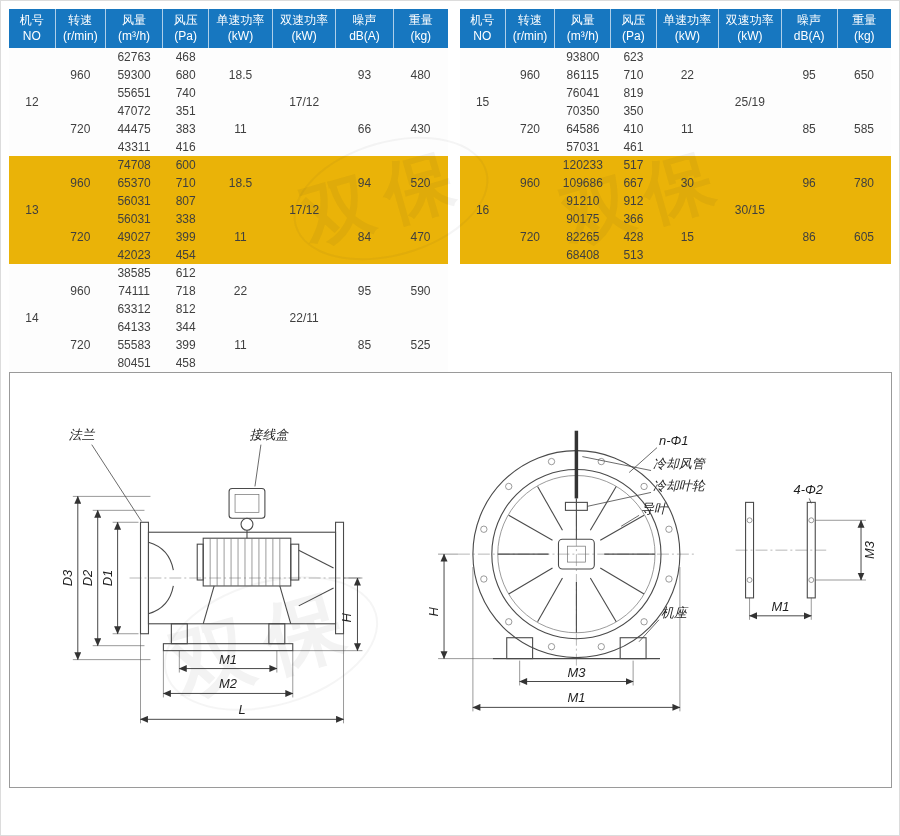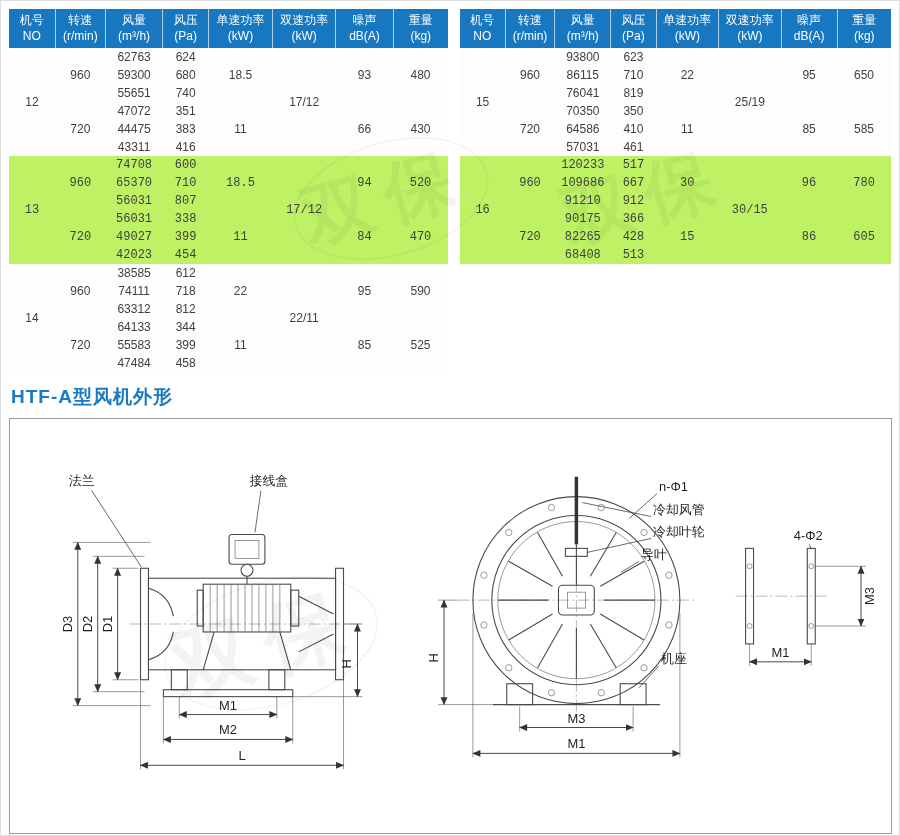--- a/index.html
+++ b/index.html
@@ -10,25 +10,25 @@
   table.spec-table { border-collapse:collapse; table-layout:fixed; font-size:12px; color:#3f3f3f; }
   #table-left  { width:440px; }
   #table-right { width:432px; }
   th { background:#1777c0; color:#fff; font-weight:normal; font-size:12px; white-space:pre-line;
        padding:4px 2px; line-height:1.3; border-left:1px solid rgba(255,255,255,.65); vertical-align:middle;margin-top:8px; }
   th:first-child { border-left:none; }
   th:nth-child(1){width:10.5%} th:nth-child(2){width:11.5%} th:nth-child(3){width:13%}
   th:nth-child(4){width:10.5%} th:nth-child(5){width:14.5%} th:nth-child(6){width:14.5%}
   th:nth-child(7){width:13%}  th:nth-child(8){width:12.5%}
   td { text-align:center; vertical-align:middle; height:18px; padding:0 2px; background:#fdfdfd; }
-  tr.shaded td { background:#bef264;font-family:Liberation Mono, monospace; }
+  tr.shaded td { background:#eab308; }
 
   .section-title { color:#1a7ac2; font-size:19px; font-weight:bold; margin:12px 0 8px 2px; letter-spacing:1px; }
 
-  .drawing-box { border:1px solid #9a9a9a; width:883px; height:416px; background:#fff; position:relative; }
+  .drawing-box { border:1px solid #9a9a9a; width:883px; height:416px; background:#fff; position:relative;font-style:italic; }
   svg text { font-family:"Liberation Sans", sans-serif; }
   .dim-text { font-size:13px; fill:#1f1f1f; }
   .cjk-label { font-size:13px; fill:#1f1f1f; }
   .outline { stroke:#4a4a4a; fill:none; stroke-width:1.1; }
   .thin    { stroke:#6f6f6f; fill:none; stroke-width:.7; }
   .dimline { stroke:#333; fill:none; stroke-width:.9; }
   .ext     { stroke:#555; stroke-width:.6; }
   .cl      { stroke:#999; stroke-width:.7; stroke-dasharray:12 3 2 3; }
   .leader  { stroke:#444; stroke-width:.8; fill:none; }
 
@@ -61,21 +61,21 @@
 dB(A)</th>
             <th>重量
 (kg)</th>
           </tr>
         </thead>
         <tbody>
           <tr>
             <td rowspan="6">12</td>
             <td rowspan="3">960</td>
             <td>62763</td>
-            <td>624</td>
+            <td>468</td>
             <td rowspan="3">18.5</td>
             <td rowspan="6">17/12</td>
             <td rowspan="3">93</td>
             <td rowspan="3">480</td>
           </tr>
           <tr>
             <td>59300</td>
             <td>680</td>
           </tr>
           <tr>
@@ -156,21 +156,21 @@
             <td>344</td>
             <td rowspan="3">11</td>
             <td rowspan="3">85</td>
             <td rowspan="3">525</td>
           </tr>
           <tr>
             <td>55583</td>
             <td>399</td>
           </tr>
           <tr>
-            <td>47484</td>
+            <td>80451</td>
             <td>458</td>
           </tr>
         </tbody>
       </table>
     <table class="spec-table" id="table-right">
         <thead>
           <tr>
             <th>机号NO</th>
             <th>转速
 (r/min)</th>
@@ -260,21 +260,20 @@
         </tbody>
       </table>
   </div>
 
   <div class="watermark" style="left:300px; top:150px; font-size:70px;">双保</div>
   <div class="watermark" style="left:560px; top:150px; font-size:70px;">双保</div>
   <div class="watermark" style="left:170px; top:590px; font-size:80px;">双保</div>
   <div class="wm-ellipse" style="left:290px; top:140px; width:200px; height:115px;"></div>
   <div class="wm-ellipse" style="left:160px; top:580px; width:220px; height:125px;"></div>
 
-  <h2 class="section-title">HTF-A型风机外形</h2>
 
   <div class="drawing-box">
     <svg viewBox="0 0 883 416" width="883" height="414">
       <defs>
         <marker id="ae" markerWidth="9" markerHeight="8" refX="7.5" refY="3.5" orient="auto" markerUnits="userSpaceOnUse">
           <path d="M0,0 L8,3.5 L0,7 Z" fill="#333"></path>
         </marker>
         <marker id="as" markerWidth="9" markerHeight="8" refX="0.5" refY="3.5" orient="auto" markerUnits="userSpaceOnUse">
           <path d="M8,0 L0,3.5 L8,7 Z" fill="#333"></path>
         </marker>

